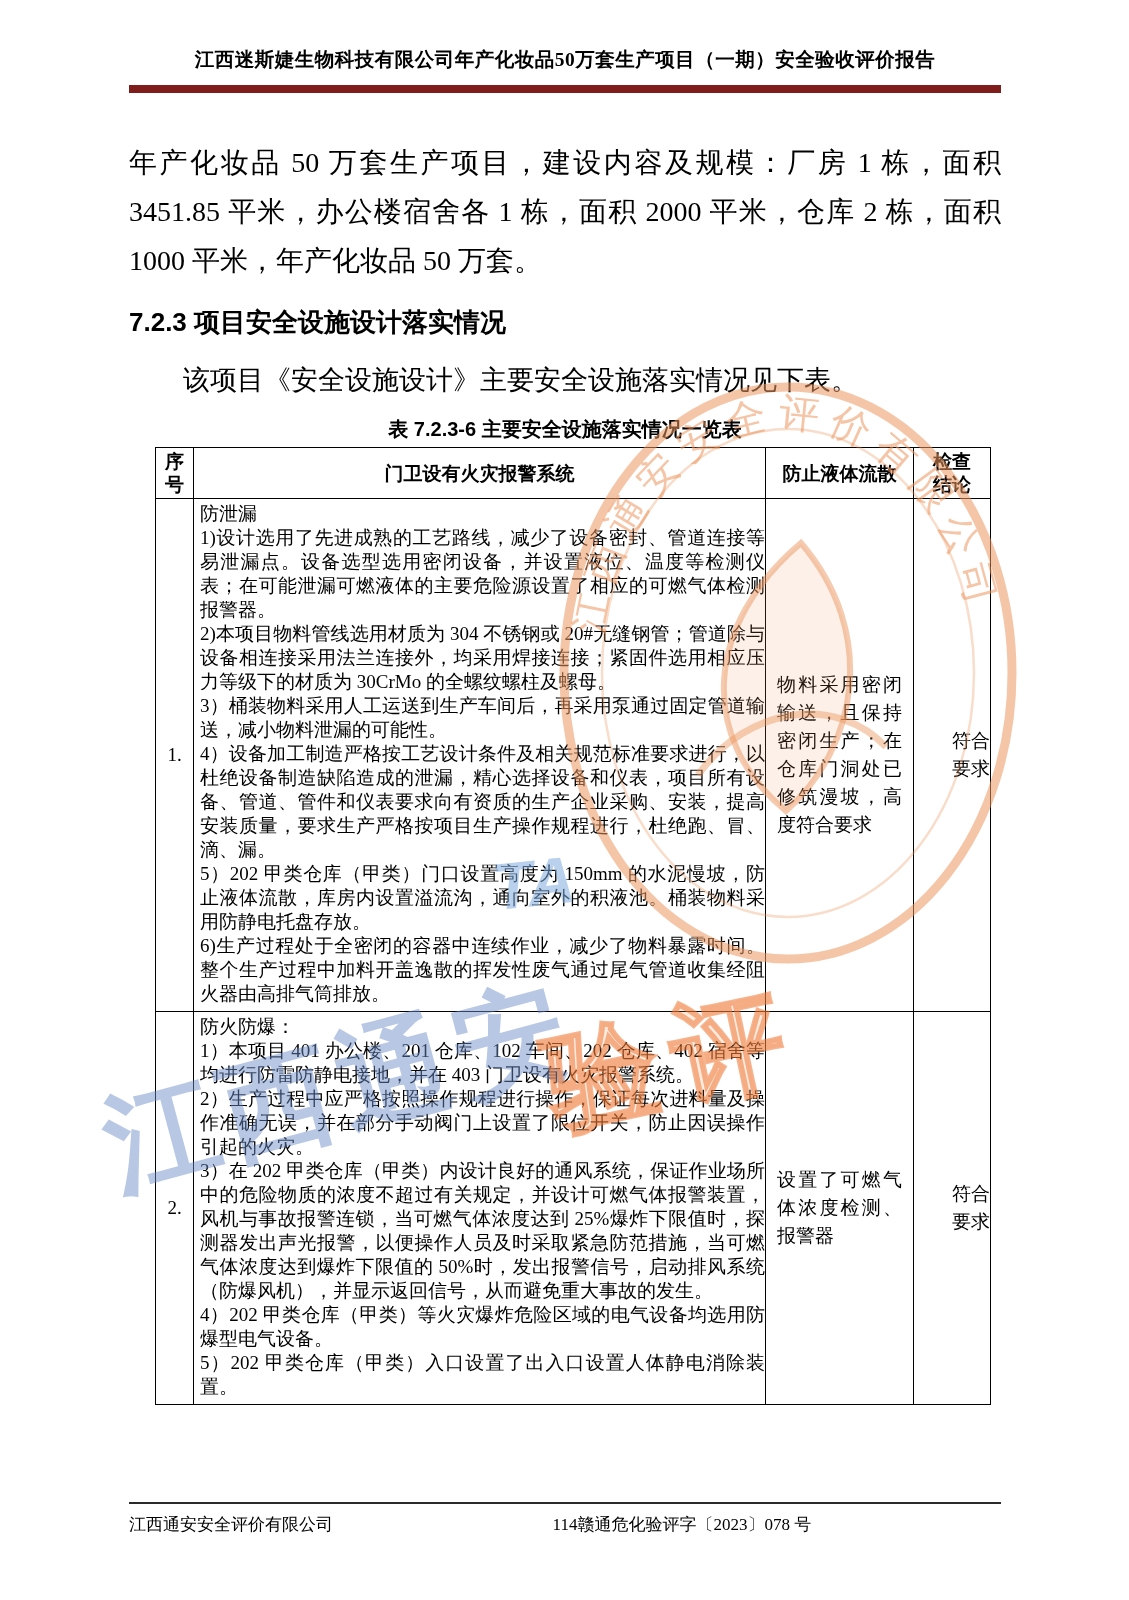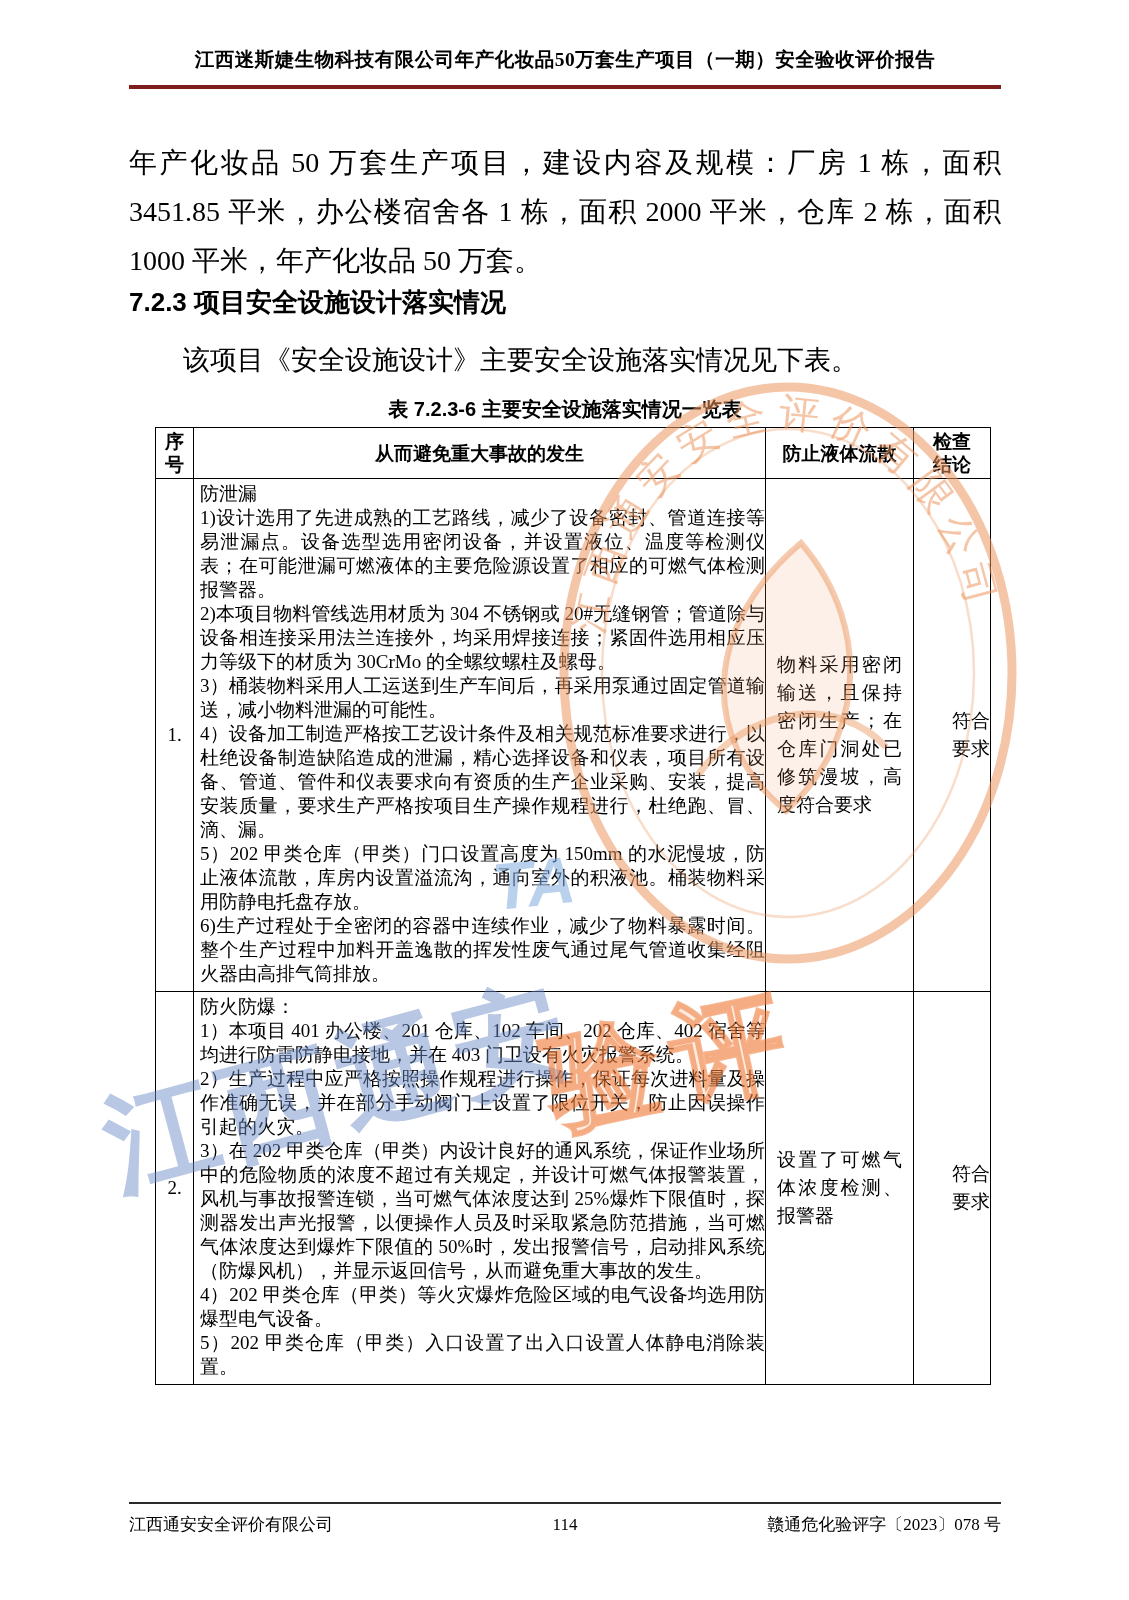--- a/index.html
+++ b/index.html
@@ -6,31 +6,31 @@
   html,body { background:#ffffff; }
   .page {
     position:relative; width:1129px; height:1600px; margin:0 auto;
     background:#ffffff; color:#000;
     font-family:"Liberation Serif","DejaVu Serif",serif;
     overflow:hidden;
   }
   
   .doc-header {
     position:absolute; left:129px; top:46px; width:872px;
-    text-align:center; border-bottom:4px solid #7f1d1d; padding-bottom:12px;
+    text-align:center; border-bottom:8px solid #7f1d1d; padding-bottom:12px;
   }
   .doc-header-title { font-size:19.5px; font-weight:600; letter-spacing:0.5px; }
 
   
   .doc-body { position:absolute; left:129px; top:138px; width:872px; }
   .intro {
     font-size:28px; line-height:49px; text-align:justify;
   }
   .section-heading {
-    font-size:26px; font-weight:bold;
+    margin-top:20px; font-size:26px; font-weight:bold;
     font-family:"Liberation Sans","DejaVu Sans",sans-serif;
   }
   .section-intro {
     margin-top:18px; font-size:27px; line-height:44px; text-indent:2em; text-align:justify;
   }
   .table-caption {
     margin-top:14px; margin-bottom:4px; text-align:center;
     font-size:20px; font-weight:bold;
     font-family:"Liberation Sans","DejaVu Sans",sans-serif;
   }
@@ -63,21 +63,21 @@
   }
 
   
   .doc-footer {
     position:absolute; left:129px; top:1502px; width:872px;
     border-top:2px solid #2a2a2a; padding-top:9px;
     display:flex; align-items:baseline; font-size:17px;
   }
   .doc-footer .f-left  { flex:1; text-align:left; }
   .doc-footer .f-mid   { flex:0 0 auto; text-align:left; }
-  .doc-footer .f-right { flex:1; text-align:right; }
+  .doc-footer .f-right { flex:1; text-align:left; }
 
   
   .watermark-layer { position:absolute; inset:0; pointer-events:none; z-index:5; }
   .wm-seal { position:absolute; left:548px; top:375px; }
   .wm-ta {
     position:absolute; left:492px; top:845px;
     font-family:"Liberation Sans","DejaVu Sans",sans-serif;
     font-style:italic; font-weight:bold; font-size:66px;
     color:rgba(128,172,222,0.55); transform:rotate(-6deg);
   }
@@ -120,21 +120,21 @@
       <colgroup>
         <col style="width:38px">
         <col style="width:572px">
         <col style="width:148px">
         <col style="width:77px">
       </colgroup>
       <thead>
         <tr>
           <th>序
 号</th>
-          <th>从而避免重大事故的发生</th>
+          <th>门卫设有火灾报警系统</th>
           <th>防止液体流散</th>
           <th>检查
 结论</th>
         </tr>
       </thead>
       <tbody>
         <tr>
           <td class="cell-no">1.</td>
           <td class="cell-req">防泄漏
 1)设计选用了先进成熟的工艺路线，减少了设备密封、管道连接等易泄漏点。设备选型选用密闭设备，并设置液位、温度等检测仪表；在可能泄漏可燃液体的主要危险源设置了相应的可燃气体检测报警器。

